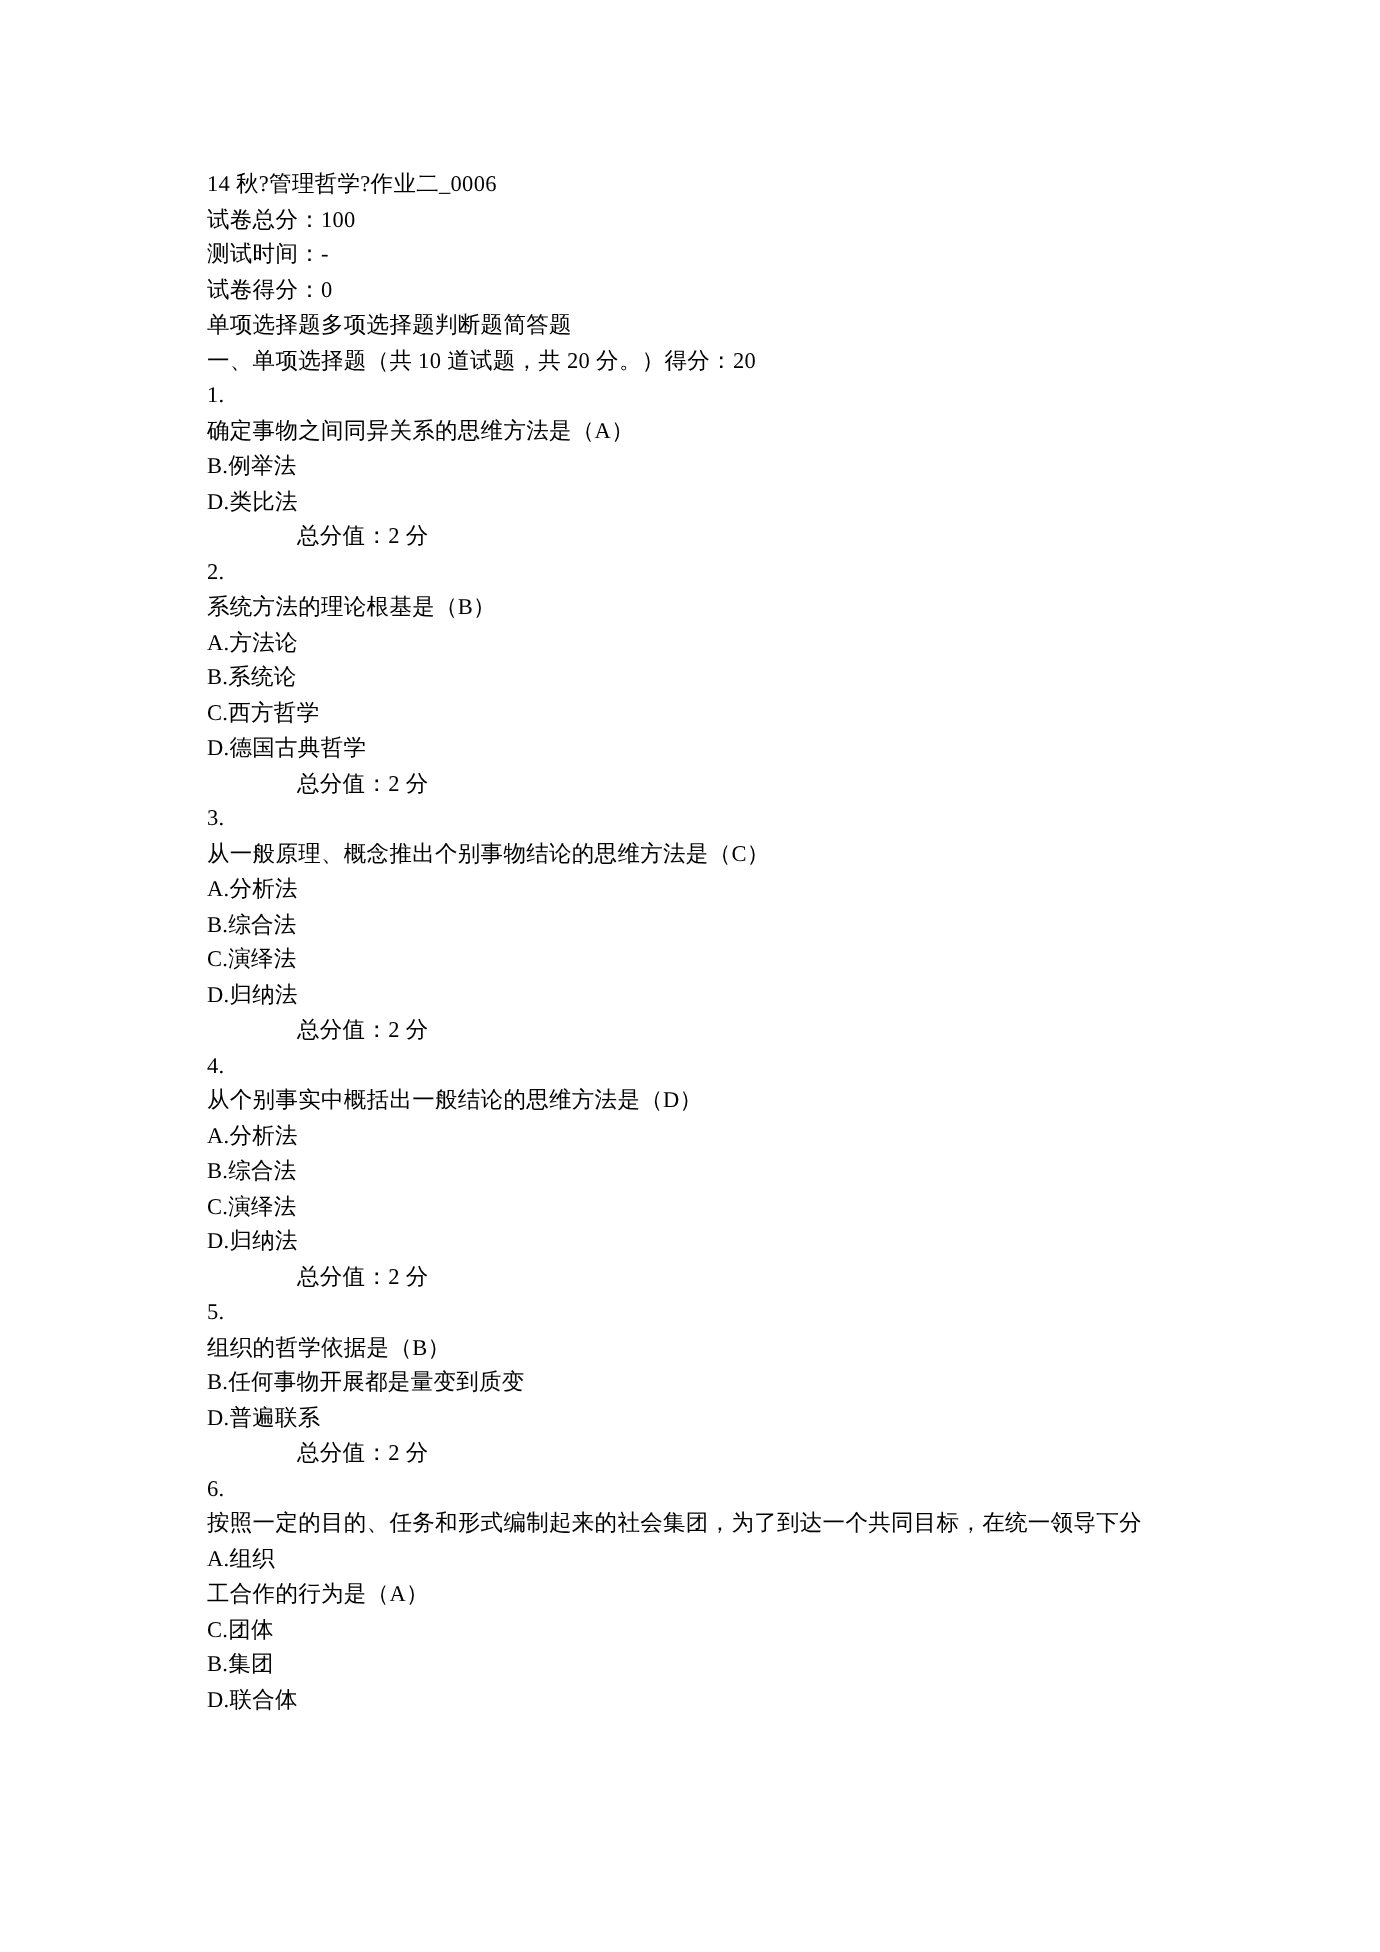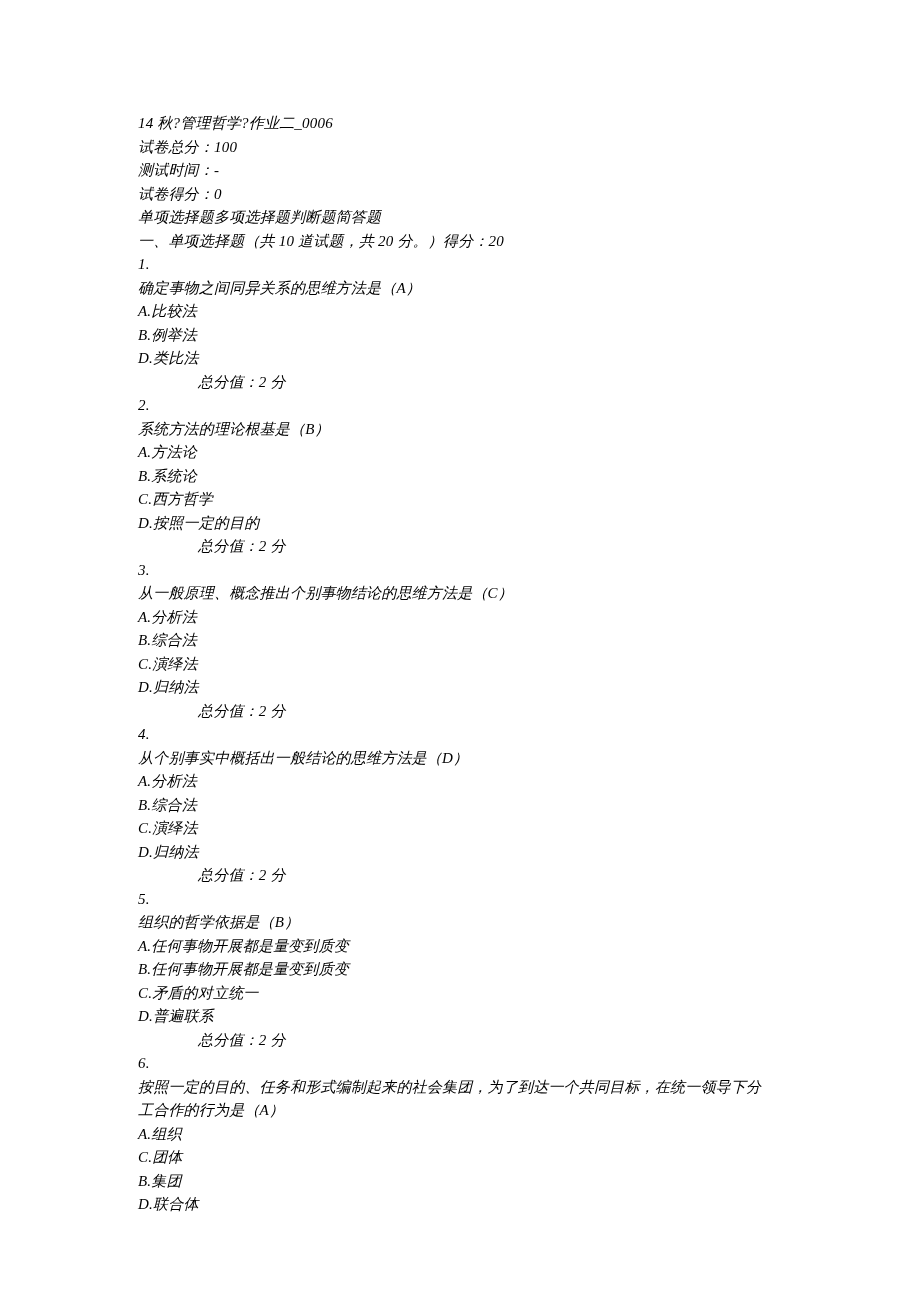--- a/index.html
+++ b/index.html
@@ -11,21 +11,20 @@
   .page {
     width: 852px;
     min-height: 1301px;
     padding: 112px 56px 0 138px;
     box-sizing: border-box;
     font-family: "SimSun", "宋体", serif;
     font-size: 15px;
     line-height: 23.5px;
     color: #000000;
     letter-spacing: 0.2px;
-    font-style: italic;
   }
   .meta-row {
     display: flex;
     flex-direction: column;
   }
   .meta-row > span {
     display: inline-block;
   }
   .meta-total { width: 190px; }
   .meta-time  { width: 190px; }
@@ -48,58 +47,55 @@
     <span class="meta-total">试卷总分：100</span>
     <span class="meta-time">测试时间：-</span>
     <span class="meta-score">试卷得分：0</span>
   </div>
 
   <span class="line">单项选择题多项选择题判断题简答题</span>
   <span class="line">一、单项选择题（共 10 道试题，共 20 分。）得分：20</span>
 
   <span class="line">1.</span>
   <span class="line">确定事物之间同异关系的思维方法是（A）</span>
-  <span class="line">A.比较法</span>
   <span class="line">B.例举法</span>
   <span class="line">D.类比法</span>
   <span class="line indent">总分值：2 分</span>
 
   <span class="line">2.</span>
   <span class="line">系统方法的理论根基是（B）</span>
   <span class="line">A.方法论</span>
   <span class="line">B.系统论</span>
   <span class="line">C.西方哲学</span>
-  <span class="line">D.按照一定的目的</span>
+  <span class="line">D.德国古典哲学</span>
   <span class="line indent">总分值：2 分</span>
 
   <span class="line">3.</span>
   <span class="line">从一般原理、概念推出个别事物结论的思维方法是（C）</span>
   <span class="line">A.分析法</span>
   <span class="line">B.综合法</span>
   <span class="line">C.演绎法</span>
   <span class="line">D.归纳法</span>
   <span class="line indent">总分值：2 分</span>
 
   <span class="line">4.</span>
   <span class="line">从个别事实中概括出一般结论的思维方法是（D）</span>
   <span class="line">A.分析法</span>
   <span class="line">B.综合法</span>
   <span class="line">C.演绎法</span>
   <span class="line">D.归纳法</span>
   <span class="line indent">总分值：2 分</span>
 
   <span class="line">5.</span>
   <span class="line">组织的哲学依据是（B）</span>
-  <span class="line">A.任何事物开展都是量变到质变</span>
   <span class="line">B.任何事物开展都是量变到质变</span>
-  <span class="line">C.矛盾的对立统一</span>
   <span class="line">D.普遍联系</span>
   <span class="line indent">总分值：2 分</span>
 
   <span class="line">6.</span>
   <span class="line">按照一定的目的、任务和形式编制起来的社会集团，为了到达一个共同目标，在统一领导下分</span>
+  <span class="line">A.组织</span>
   <span class="line">工合作的行为是（A）</span>
-  <span class="line">A.组织</span>
   <span class="line">C.团体</span>
   <span class="line">B.集团</span>
   <span class="line">D.联合体</span>
 
 </div>
 
 </body></html>

